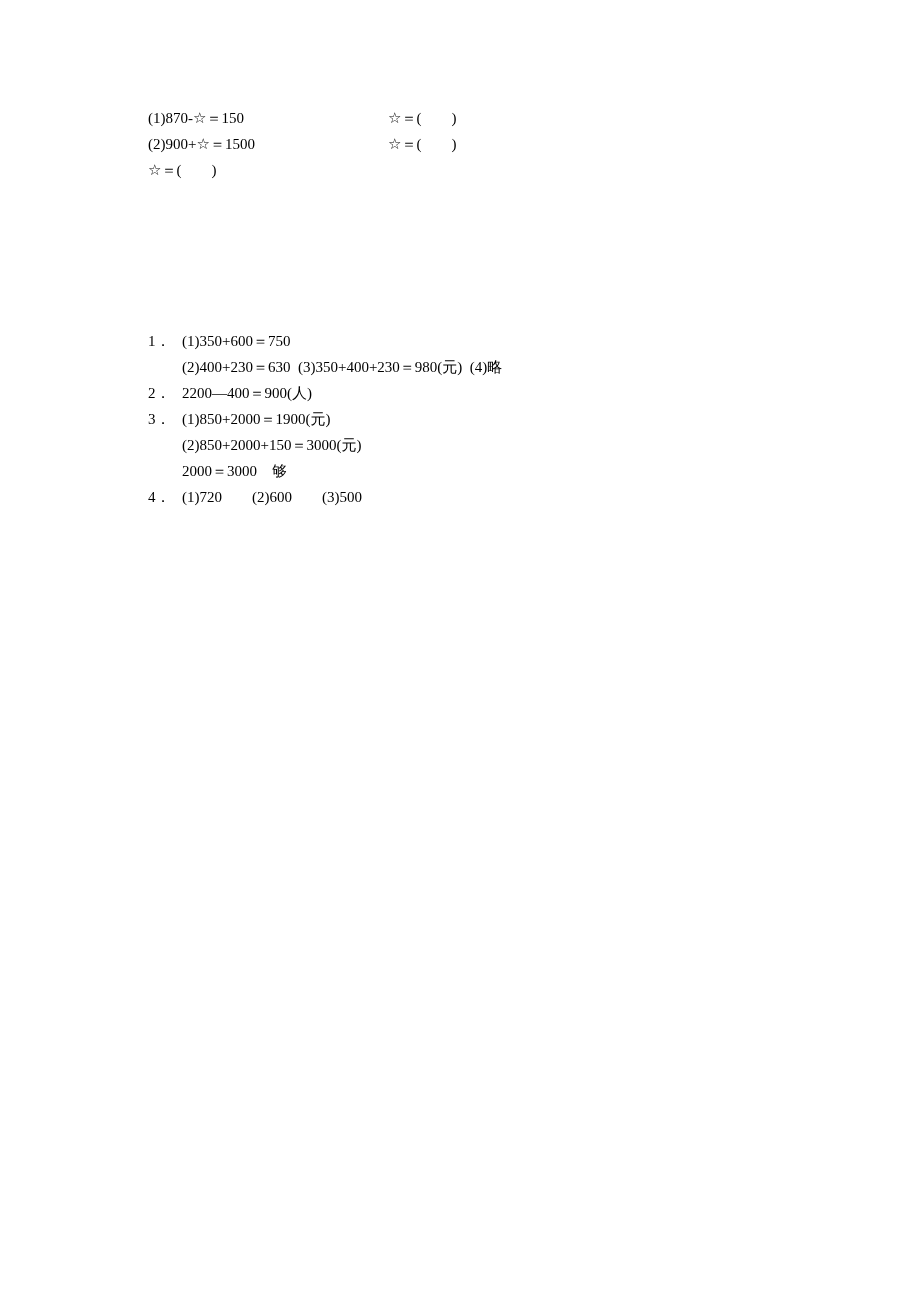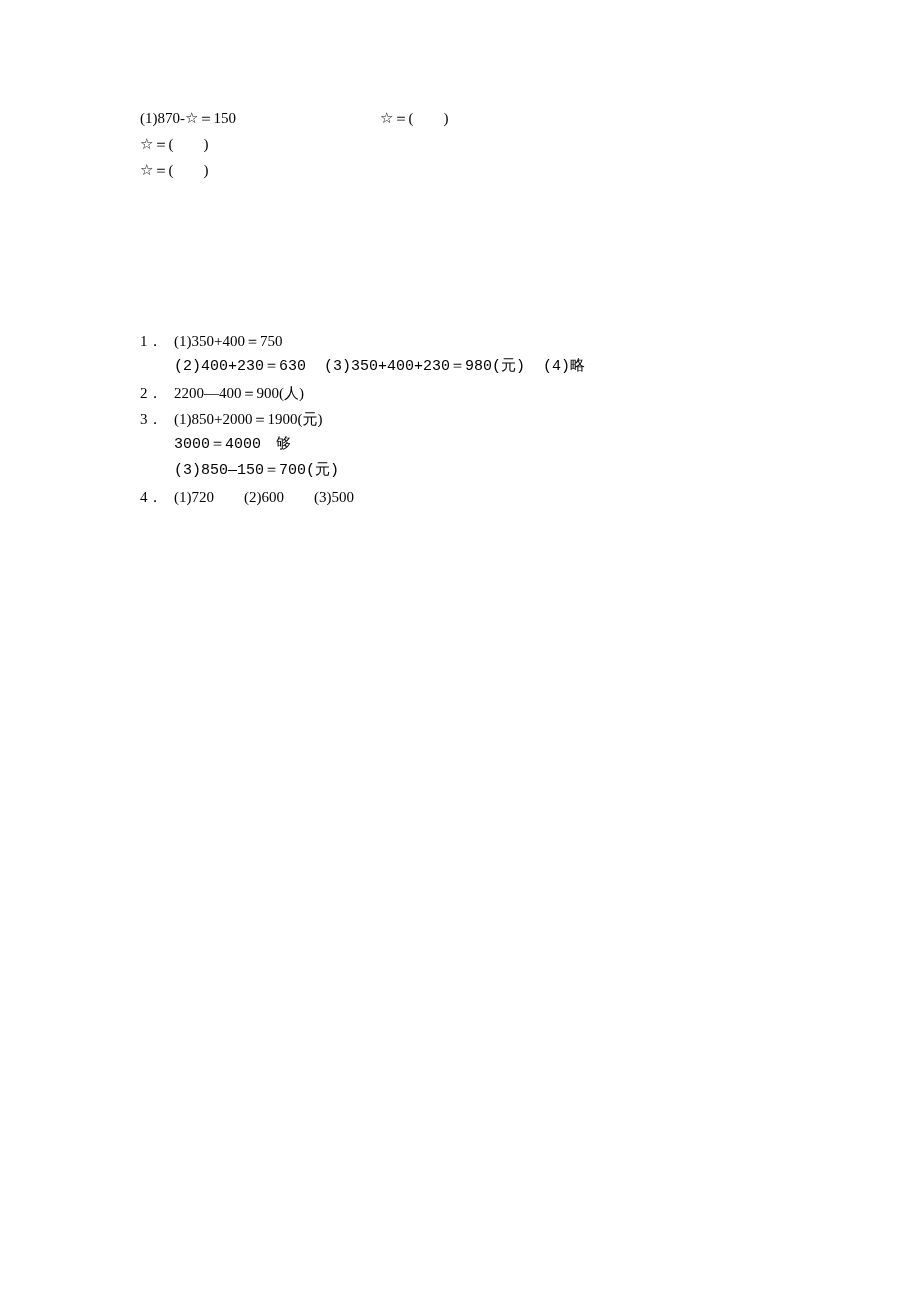--- a/index.html
+++ b/index.html
@@ -12,20 +12,21 @@
       height: 1302px;
       background: #ffffff;
       font-family: "SimSun", "宋体", serif;
       font-size: 15px;
       color: #000000;
       line-height: 1.6;
     }
     .content {
       padding-top: 106px;
       padding-left: 140px;
+      margin-left: 8px;
     }
     .problem-row {
       display: flex;
       margin-bottom: 2px;
     }
     .problem-eq {
       width: 240px;
     }
     .problem-ans {
       white-space: pre;
@@ -43,65 +44,65 @@
     .answer-num {
       width: 34px;
       flex-shrink: 0;
     }
     .answer-content {
       flex: 1;
     }
     .indent-line {
       padding-left: 34px;
       margin-bottom: 2px;
-      font-family: Liberation Mono, monospace;
     }
     .spaced {
       white-space: pre;
     }
   </style>
 </head>
 <body>
 
 <div class="content">
 
   <div>
     <div class="problem-row">
       <div class="problem-eq">(1)870-☆＝150</div>
       <div class="problem-ans">☆＝(　　)</div>
     </div>
     <div class="problem-row">
+      <div class="problem-eq">(2)900+☆＝1500</div>
       <div class="problem-ans">☆＝(　　)</div>
     </div>
     <div class="problem-row">
       <div class="problem-ans">☆＝(　　)</div>
     </div>
   </div>
 
   <div class="gap"></div>
 
   <div class="answer-block">
 
     <div class="answer-row">
       <div class="answer-num">1．</div>
-      <div class="answer-content">(1)350+400＝750</div>
+      <div class="answer-content">(1)350+600＝750</div>
     </div>
     <div class="indent-line spaced">(2)400+230＝630  (3)350+400+230＝980(元)  (4)略</div>
 
     <div class="answer-row">
       <div class="answer-num">2．</div>
       <div class="answer-content">2200—400＝900(人)</div>
     </div>
 
     <div class="answer-row">
       <div class="answer-num">3．</div>
       <div class="answer-content">(1)850+2000＝1900(元)</div>
     </div>
-    <div class="indent-line">3000＝4000　够</div>
-    <div class="indent-line">(3)850—150＝700(元)</div>
+    <div class="indent-line">(2)850+2000+150＝3000(元)</div>
+    <div class="indent-line">2000＝3000　够</div>
 
     <div class="answer-row">
       <div class="answer-num">4．</div>
       <div class="answer-content spaced">(1)720　　(2)600　　(3)500</div>
     </div>
 
   </div>
 
 </div>
 

